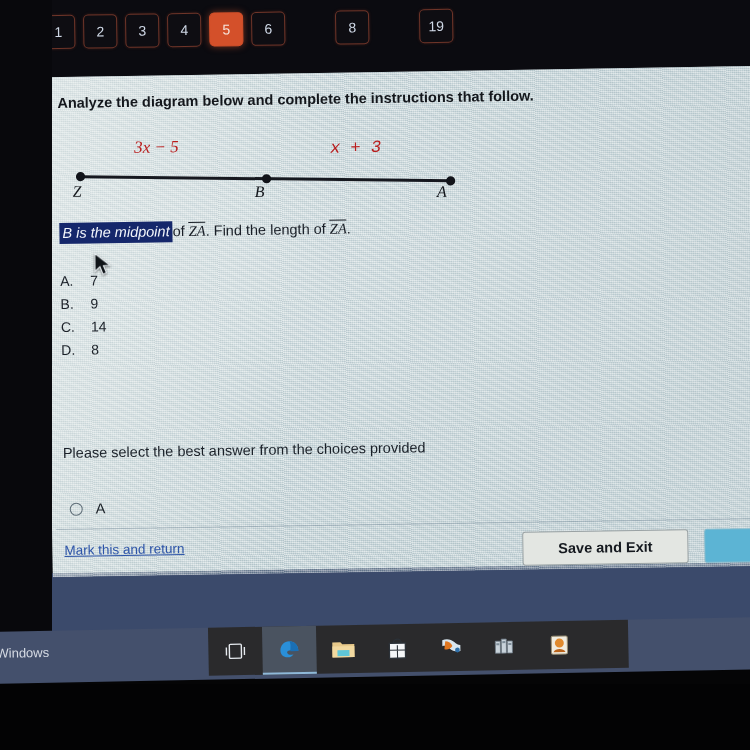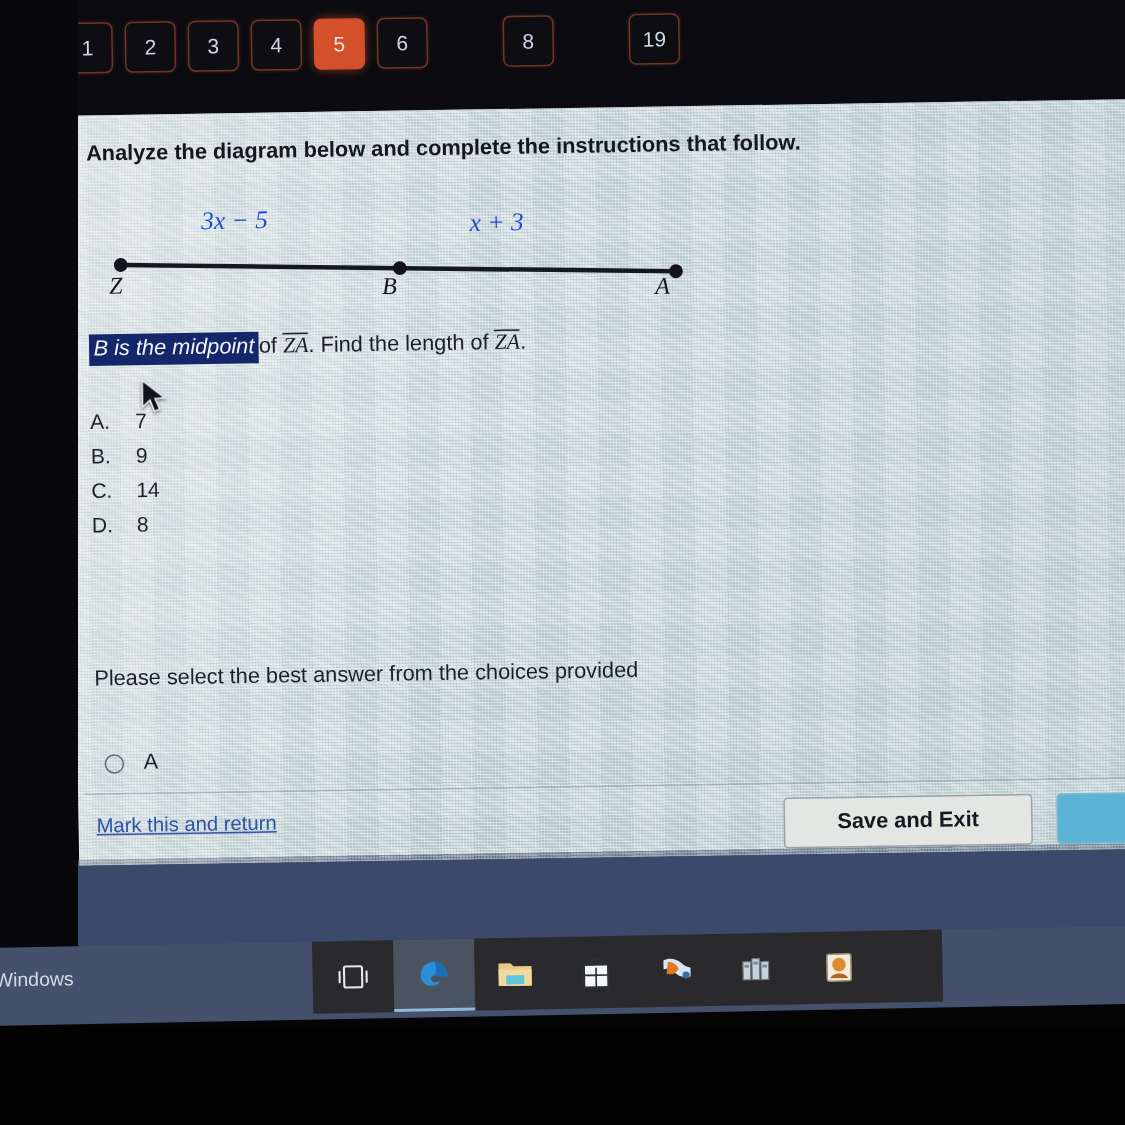--- a/index.html
+++ b/index.html
@@ -128,25 +128,25 @@
   .figure {
     position: absolute; left: 12px; top: 62px;
     width: 430px; height: 80px;
     z-index: 6;
   }
   .expr {
     position: absolute;
     font-family: "Liberation Serif", serif;
     font-style: italic;
     font-size: 17px;
-    color: #1d4ed8;
+    color: #b91c1c;
     white-space: nowrap;
   }
   .expr-left  { left: 76px;  top: 0px; }
-  .expr-right { left: 255px; top: 4px; }
+  .expr-right { left: 272px; top: 4px; font-family: Liberation Mono, monospace; }
   .ptlabel {
     position: absolute;
     font-family: "Liberation Serif", serif;
     font-style: italic;
     font-size: 16px;
     color: #13161b;
   }
   .lab-z { left: 14px;  top: 44px; }
   .lab-b { left: 196px; top: 47px; }
   .lab-a { left: 378px; top: 50px; }

